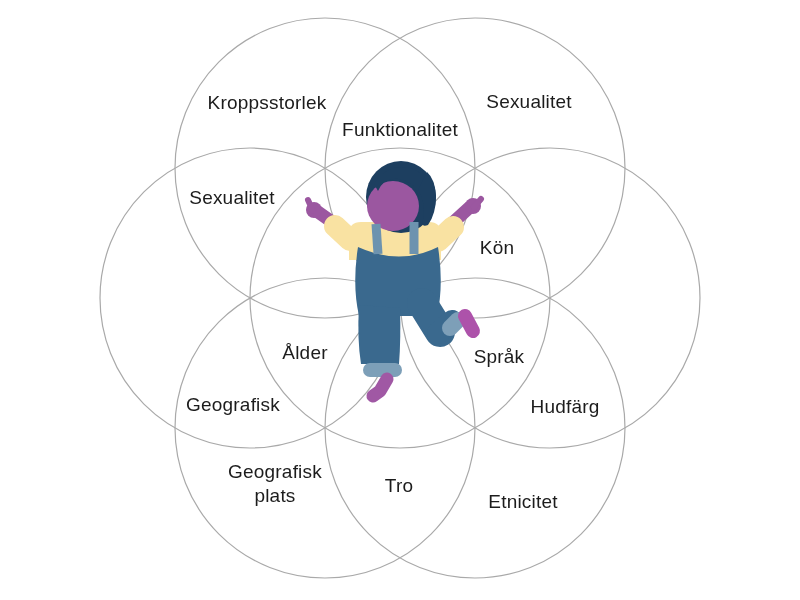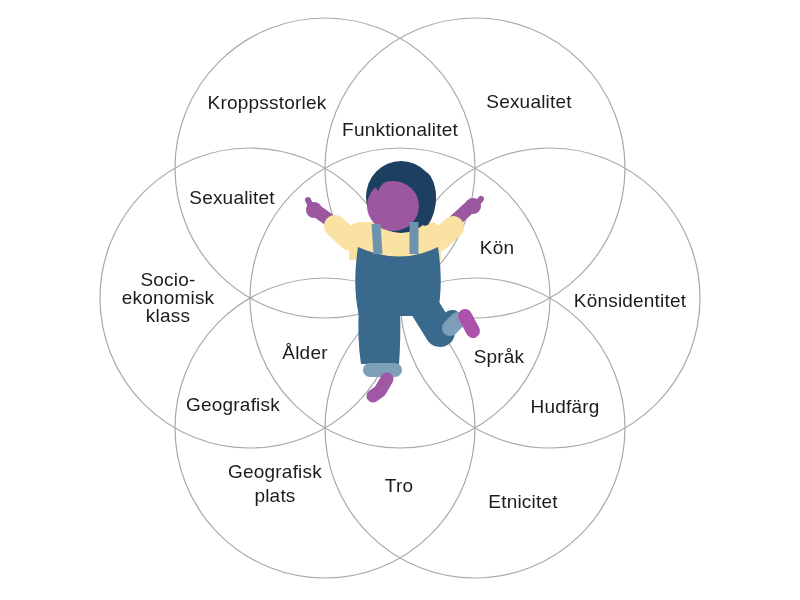--- a/index.html
+++ b/index.html
@@ -77,24 +77,20 @@
       <line x1="450" y1="328" x2="458" y2="320" stroke-width="16" stroke-linecap="round" stroke="#7d9fb8"></line>
       <line x1="465" y1="316" x2="473" y2="331" stroke-width="14" stroke-linecap="round" stroke="#ad52aa"></line>
     </g>
   </svg>
 
   <div class="lbl" id="lbl-kroppsstorlek">Kroppsstorlek</div>
   <div class="lbl" id="lbl-funktionalitet">Funktionalitet</div>
   <div class="lbl" id="lbl-etnicitet">Sexualitet</div>
   <div class="lbl" id="lbl-sexualitet">Sexualitet</div>
   <div class="lbl" id="lbl-kon">Kön</div>
-  <div class="lbl" id="lbl-socioekonomisk">Socio-
-ekonomisk
-klass</div>
-  <div class="lbl" id="lbl-konsidentitet">Könsidentitet</div>
   <div class="lbl" id="lbl-alder">Ålder</div>
   <div class="lbl" id="lbl-sprak">Språk</div>
   <div class="lbl" id="lbl-utbildning">Geografisk</div>
   <div class="lbl" id="lbl-hudfarg">Hudfärg</div>
   <div class="lbl" id="lbl-geografisk">Geografisk
 plats</div>
   <div class="lbl" id="lbl-tro">Tro</div>
   <div class="lbl" id="lbl-religion">Etnicitet</div>
 
 </div>

